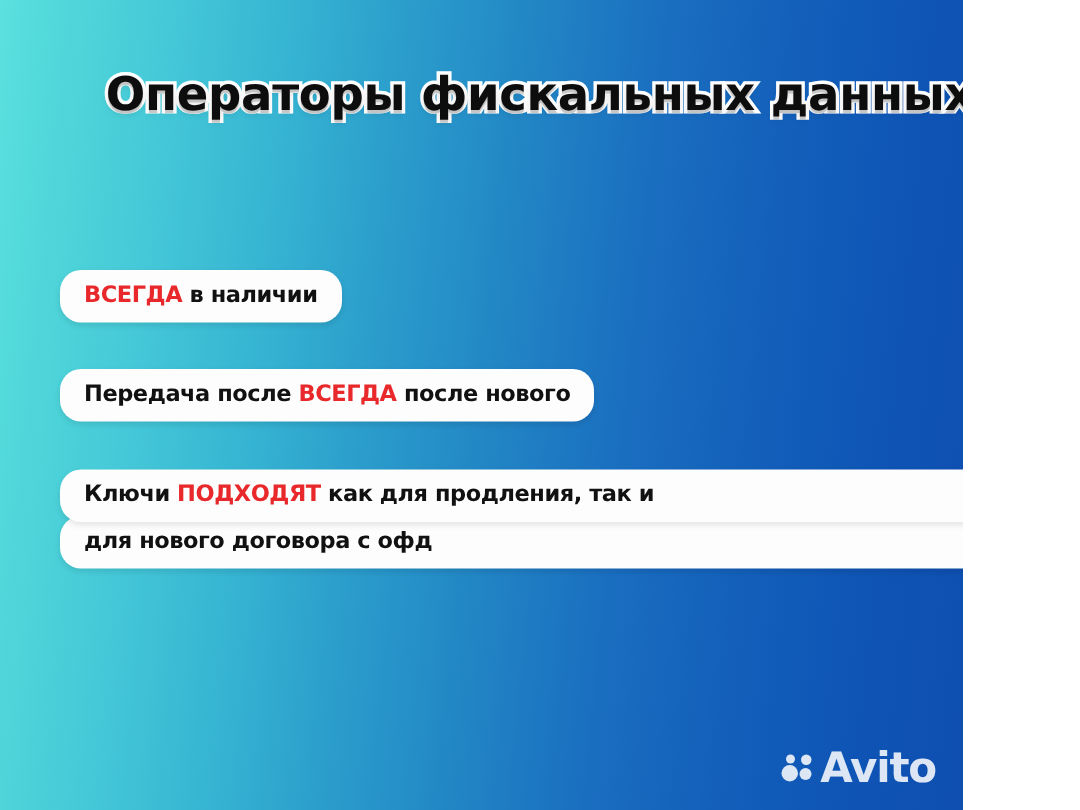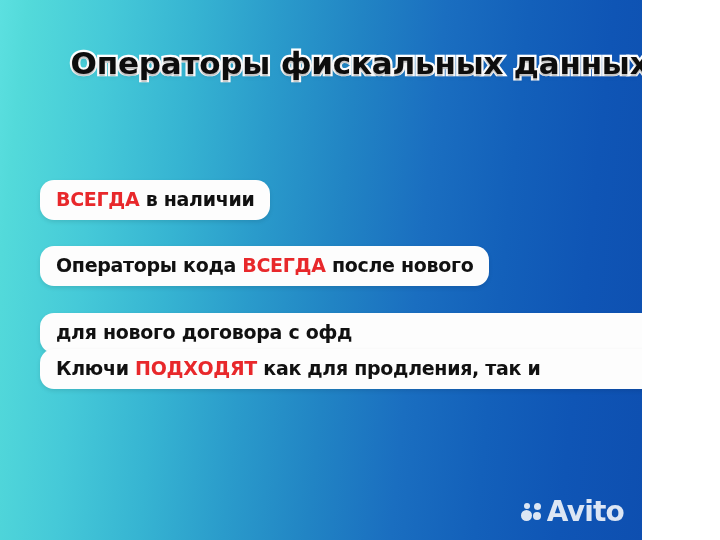--- a/index.html
+++ b/index.html
@@ -64,21 +64,21 @@
   .pill {
     display: inline-block;
     background: #fdfdfd;
     border-radius: 14px;
     padding: 7px 16px 8px 16px;
     box-shadow: 0 2px 4px rgba(0,0,0,0.10);
     white-space: nowrap;
   }
   .pill-text {
     font-family: "DejaVu Sans", sans-serif;
-    font-size: 19px;
+    font-size: 15px;
     font-weight: 700;
     color: #111111;
     letter-spacing: -0.3px;
     line-height: 1.32;
   }
   .hl {
     color: #e8282b;
   }
 
   .row-1 { position: absolute; top: 0px;   left: 0px; }
@@ -138,30 +138,30 @@
   <div class="boxes">
 
     <div class="row-1">
       <div class="pill">
         <span class="pill-text"><span class="hl" style="color: rgb(232, 40, 43);">ВСЕГДА</span><span> в наличии</span></span>
       </div>
     </div>
 
     <div class="row-2">
       <div class="pill">
-        <span class="pill-text"><span>Операторы кода </span><span class="hl" style="color: rgb(232, 40, 43);">ВСЕГДА</span><span> после нового</span></span>
+        <span class="pill-text"><span>Передача после </span><span class="hl" style="color: rgb(232, 40, 43);">ВСЕГДА</span><span> после нового</span></span>
       </div>
     </div>
 
     <div class="row-3 stack">
+      <div class="pill line-a">
+        <span class="pill-text"><span>Ключи </span><span class="hl" style="color: rgb(232, 40, 43);">ПОДХОДЯТ</span><span> как для продления, так и</span></span>
+      </div>
       <div class="pill line-b">
         <span class="pill-text"><span>для нового договора с офд</span></span>
-      </div>
-      <div class="pill line-a">
-        <span class="pill-text"><span>Ключи </span><span class="hl" style="color: rgb(232, 40, 43);">ПОДХОДЯТ</span><span> как для продления, так и</span></span>
       </div>
     </div>
 
   </div>
 
   <div class="avito">
     <span class="avito-mark">
       <i class="c-sm1" style="background: rgb(238, 243, 250);"></i>
         <i class="c-sm2" style="background: rgb(238, 243, 250);"></i>
         <i class="c-big" style="background: rgb(238, 243, 250);"></i>

